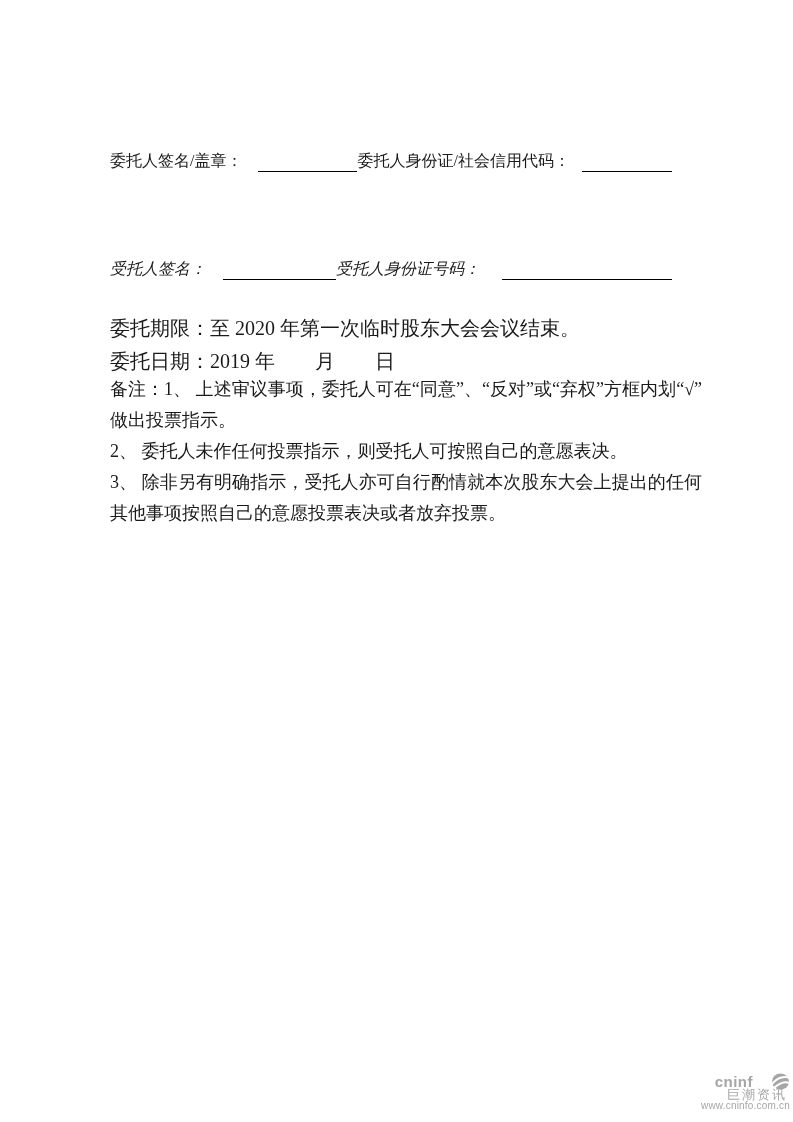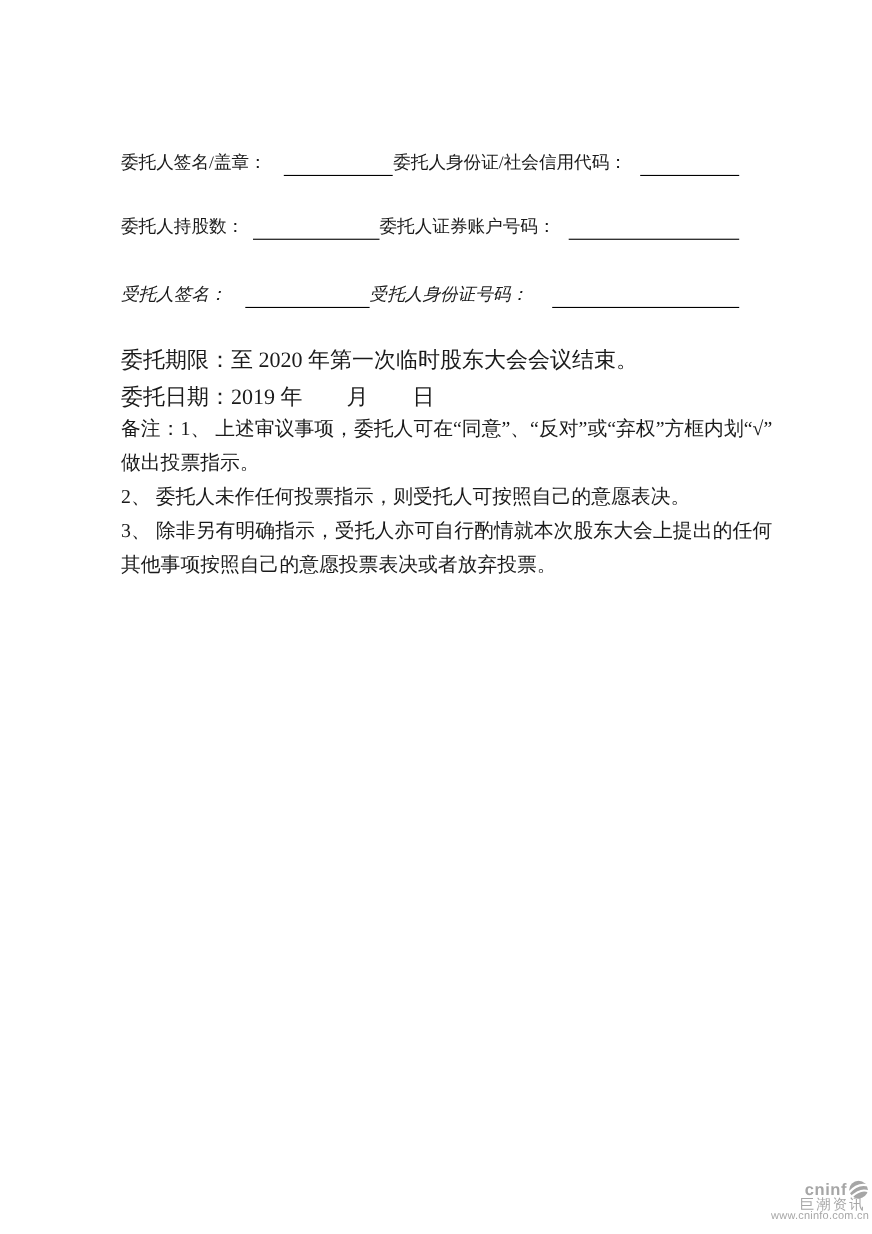--- a/index.html
+++ b/index.html
@@ -27,21 +27,21 @@
     align-items: stretch;
     font-size: 16px;
     line-height: 22px;
     white-space: nowrap;
   }
   .flabel { display: block; }
   .uline {
     display: block;
     border-bottom: 1.6px solid #000;
   }
-  .row1 { top: 138px; }
+  .row1 { top: 150px; }
   .row2 { top: 196px; }
   .row3 { top: 258px; font-style: italic; }
   .row1 .u1 { width: 99px;  margin-left: 16px; }
   .row1 .u2 { flex: 1 1 auto; margin-left: 12px; }
   .row2 .u1 { width: 115px; margin-left: 8px; }
   .row2 .u2 { flex: 1 1 auto; margin-left: 12px; }
   .row3 .u1 { width: 113px; margin-left: 17px; }
   .row3 .u2 { flex: 1 1 auto; margin-left: 22px; }
   
   .tline {
@@ -70,21 +70,21 @@
     right: 3px;
     width: 92px;
     font-family: "Liberation Sans", "DejaVu Sans", sans-serif;
     text-align: right;
     user-select: none;
   }
   .brand-row {
     display: flex;
     justify-content: flex-end;
     align-items: flex-start;
-    gap: 1px;
+    gap: 18px;
   }
   .brand {
     font-size: 15px;
     font-weight: bold;
     letter-spacing: 0.5px;
     line-height: 16px;
   }
   .swirl-icon { display: block; margin-top: -1px; }
   .brand-cn {
     font-size: 13px;
@@ -104,26 +104,20 @@
 
 <div class="page">
 
   <div class="frow row1">
     <span class="flabel">委托人签名/盖章：</span>
     <span class="uline u1"></span>
     <span class="flabel">委托人身份证/社会信用代码：</span>
     <span class="uline u2"></span>
   </div>
 
-  <div class="frow row2">
-    <span class="flabel">委托人持股数：</span>
-    <span class="uline u1"></span>
-    <span class="flabel">委托人证券账户号码：</span>
-    <span class="uline u2"></span>
-  </div>
 
   <div class="frow row3">
     <span class="flabel">受托人签名：</span>
     <span class="uline u1"></span>
     <span class="flabel">受托人身份证号码：</span>
     <span class="uline u2"></span>
   </div>
 
   <div class="tline term">委托期限：至 2020 年第一次临时股东大会会议结束。</div>
   <div class="tline date">委托日期：2019 年　　月　　日</div>

